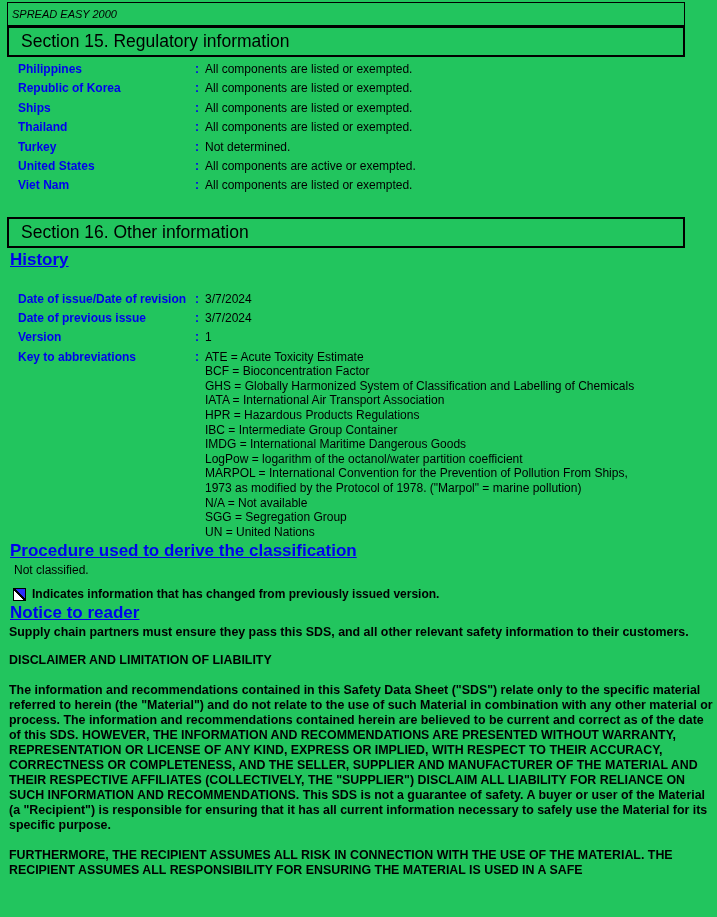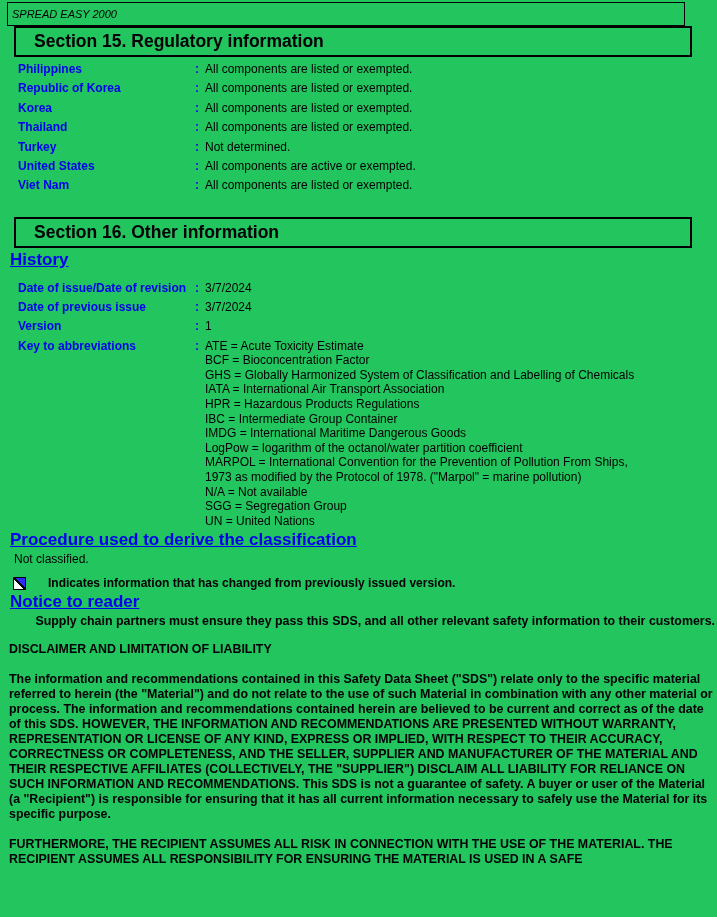--- a/index.html
+++ b/index.html
@@ -12,24 +12,24 @@
   }
   .page { width:717px; height:917px; overflow:hidden; background:#22c55e; }
 
   .title-box {
     margin:2px 0 0 7px; width:678px;
     border:1px solid #000;
     padding:5px 4px 4px 4px;
     font-style:italic; font-size:11px; line-height:13px;
   }
   .section-box {
-    margin-left:14px; width:678px;
+    margin-left:7px; width:678px;
     border:2px solid #000;
-    padding:3px 4px 3px 18px;
-    font-weight:bold; font-size:17.5px; line-height:21px;
+    padding:3px 4px 3px 12px;
+    font-weight:normal; font-size:17.5px; line-height:21px;
   }
   .section-box.s16 { margin-top:24px; }
 
   .rows { margin:5px 0 0 18px; }
   .row { display:flex; font-size:12px; line-height:14.6px; margin-bottom:4.8px; align-items:flex-start; }
   .row .lbl { width:177px; flex:0 0 177px; font-weight:bold; color:#0000ee; }
   .row .colon { width:10px; flex:0 0 10px; font-weight:bold; color:#0000ee; }
   .row .val { flex:1; color:#000; }
 
   .blue-heading {
@@ -37,21 +37,21 @@
     font-size:17px; line-height:14.6px; font-weight:bold;
     color:#0000ee; text-decoration:underline;
     display:inline-block;
   }
   .block { display:block; }
 
   .plain-line { margin:1px 0 0 14px; font-size:12px; line-height:14.6px; }
 
   .change-note {
     margin:9px 0 0 13px;
-    display:flex; align-items:flex-start; gap:22px;
+    display:flex; align-items:flex-start; gap:6px;
     font-size:12px; line-height:14.6px; font-weight:bold;
   }
   .tri-icon {
     width:13px; height:13px; margin-top:1px;
     border:1px solid #000;
     background:linear-gradient(45deg, #ffffff 0 45%, #000000 45% 55%, #2b2bff 55% 100%);
     flex:0 0 13px;
   }
 
   .bold-para {
@@ -79,21 +79,21 @@
       <span class="lbl">Philippines</span>
       <span class="colon">:</span>
       <span class="val">All components are listed or exempted.</span>
     </div>
     <div class="row">
       <span class="lbl">Republic of Korea</span>
       <span class="colon">:</span>
       <span class="val">All components are listed or exempted.</span>
     </div>
     <div class="row">
-      <span class="lbl">Korea</span>
+      <span class="lbl">Ships</span>
       <span class="colon">:</span>
       <span class="val">All components are listed or exempted.</span>
     </div>
     <div class="row">
       <span class="lbl">Thailand</span>
       <span class="colon">:</span>
       <span class="val">All components are listed or exempted.</span>
     </div>
     <div class="row">
       <span class="lbl">Turkey</span>
@@ -111,21 +111,21 @@
       <span class="val">All components are listed or exempted.</span>
     </div>
   </div>
 
   <div class="section-box s16">
     <span>Section 16. Other information</span>
   </div>
 
   <span class="blue-heading">History</span>
 
-  <div class="rows" style="margin-top:9px;">
+  <div class="rows" style="margin-top:20px;">
     <div class="row">
       <span class="lbl">Date of issue/Date of revision</span>
       <span class="colon">:</span>
       <span class="val">3/7/2024</span>
     </div>
     <div class="row">
       <span class="lbl">Date of previous issue</span>
       <span class="colon">:</span>
       <span class="val">3/7/2024</span>
     </div>
@@ -157,21 +157,21 @@
 
   <span class="blue-heading block" style="">Procedure used to derive the classification</span>
   <div class="plain-line">Not classified.</div>
 
   <div class="change-note">
     <span class="tri-icon"></span>
     <span>Indicates information that has changed from previously issued version.</span>
   </div>
 
   <span class="blue-heading block" style="margin-top:5px;">Notice to reader</span>
-  <div class="bold-para" style="margin-top:1px;text-align:right;">Supply chain partners must ensure they pass this SDS, and all other relevant safety information to their customers.</div>
+  <div class="bold-para" style="margin-top:1px;">Supply chain partners must ensure they pass this SDS, and all other relevant safety information to their customers.</div>
 
   <div class="bold-para disclaimer-head">DISCLAIMER AND LIMITATION OF LIABILITY</div>
 
   <div class="bold-para para-gap">The information and recommendations contained in this Safety Data Sheet ("SDS") relate only to the specific material referred to herein (the "Material") and do not relate to the use of such Material in combination with any other material or process. The information and recommendations contained herein are believed to be current and correct as of the date of this SDS.  HOWEVER, THE INFORMATION AND RECOMMENDATIONS ARE PRESENTED WITHOUT WARRANTY, REPRESENTATION OR LICENSE OF ANY KIND, EXPRESS OR IMPLIED, WITH RESPECT TO THEIR ACCURACY, CORRECTNESS OR COMPLETENESS, AND THE SELLER, SUPPLIER AND MANUFACTURER OF THE MATERIAL AND THEIR RESPECTIVE AFFILIATES (COLLECTIVELY, THE "SUPPLIER") DISCLAIM ALL LIABILITY FOR RELIANCE ON SUCH INFORMATION AND RECOMMENDATIONS. This SDS is not a guarantee of safety. A buyer or user of the Material (a "Recipient") is responsible for ensuring that it has all current information necessary to safely use the Material for its specific purpose.</div>
 
   <div class="bold-para para-gap">FURTHERMORE, THE RECIPIENT ASSUMES ALL RISK IN CONNECTION WITH THE USE OF THE MATERIAL. THE RECIPIENT ASSUMES ALL RESPONSIBILITY FOR ENSURING THE MATERIAL IS USED IN A SAFE</div>
 
 </div>
 
 </body></html>

